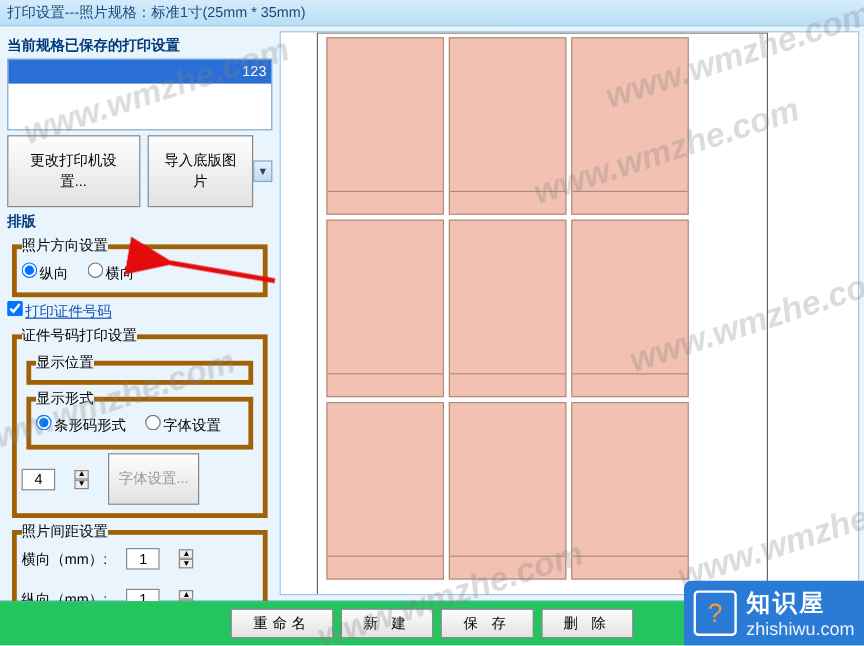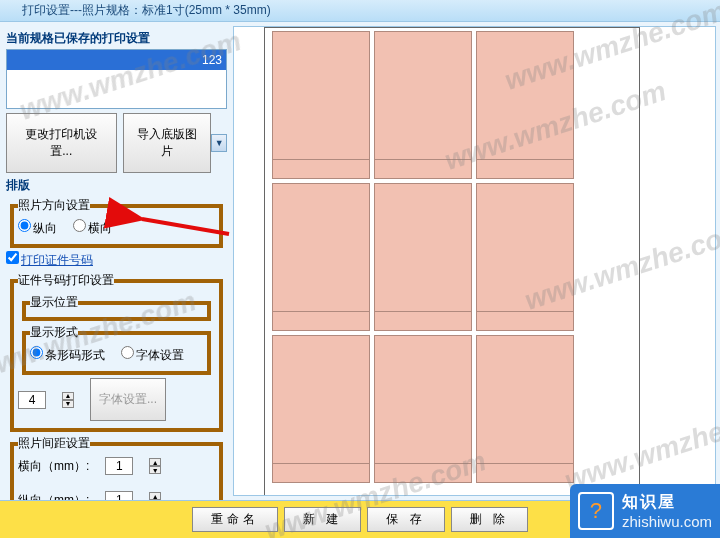--- a/index.html
+++ b/index.html
@@ -1,47 +1,47 @@
 <!DOCTYPE html>
 <html><head>
 <meta charset="utf-8">
 <style>
 * { box-sizing: border-box; margin: 0; padding: 0; font-family: "Microsoft YaHei", SimSun, sans-serif; font-size: 12px; }
 body { background: #eaf4fc; width: 720px; height: 538px; overflow: hidden; position: relative; }
-.titlebar { background: linear-gradient(#d6ecfb, #b9def7); height: 22px; padding: 2px 22px; color: #1a4a7a; border-bottom: 1px solid #9cc7e6; }
+.titlebar { background: linear-gradient(#d6ecfb, #b9def7); height: 22px; padding: 2px 6px; color: #1a4a7a; border-bottom: 1px solid #9cc7e6; }
 .main { display: flex; height: 478px; }
 .left { width: 233px; padding: 4px 6px; overflow-y: auto; }
 .right { flex: 1; background: #fff; border: 1px solid #9cc7e6; margin: 4px 4px 4px 0; position: relative; overflow: hidden; }
 .section-title { color: #003a7a; font-weight: bold; margin: 4px 0 2px; }
 .saved-list { background: #fff; border: 1px solid #7aa8cc; height: 60px; }
 .saved-item { background: #2a6fd6; color: #fff; padding: 3px 4px; text-align: right; }
 .btn { background: linear-gradient(#fdfdfd,#e2e2e2); border: 1px solid #888; padding: 12px 8px; cursor: pointer; }
 .btn-row { display: flex; gap: 6px; margin: 4px 0; }
 .dropdown { display: inline-flex; align-items: center; }
 .dropdown .arrow { background: linear-gradient(#e8f0fa,#c3d9ef); border: 1px solid #7aa8cc; width: 16px; height: 18px; display: flex; align-items: center; justify-content: center; color: #1a4a7a; font-size: 9px; }
 fieldset.sub { border: 4px solid #a16207; margin: 3px 4px; padding: 2px 4px 4px; }
 .row { display: flex; align-items: center; gap: 16px; margin: 3px 0; flex-wrap: wrap; }
 input[type=radio], input[type=checkbox] { margin-right: 2px; }
 .num-input { width: 28px; height: 18px; border: 1px solid #888; text-align: center; }
 .spinner { display: inline-flex; flex-direction: column; }
 .spinner span { width: 12px; height: 8px; border: 1px solid #888; font-size: 7px; display: flex; align-items: center; justify-content: center; background: #eee; line-height: 1; }
 .disabled { color: #999; }
 .a-link { color: #1550b5; text-decoration: underline; cursor: pointer; }
-.footer { display: flex; gap: 6px; justify-content: center; padding: 6px 0; border-top: 1px solid #9cc7e6; background: #fde047; }
+.footer { display: flex; gap: 6px; justify-content: center; padding: 6px 0; border-top: 1px solid #9cc7e6; background: #22c55e; }
 .footer .btn { padding: 3px 18px; letter-spacing: 4px; }
 .preview-grid { position: absolute; left: 38px; top: 4px; display: grid; grid-template-columns: repeat(3, 98px); grid-template-rows: repeat(3, 148px); gap: 4px; }
 .preview-cell { background: #f2c1b2; border: 1px solid #b08a7e; position: relative; }
 .preview-cell::after { content: ""; position: absolute; left: 0; right: 0; bottom: 18px; border-top: 1px solid #b08a7e; }
 .page-border { position: absolute; left: 30px; top: 0; width: 376px; height: 470px; border: 1px solid #666; }
 .wm { position: absolute; color: rgba(130,130,130,.28); font-size: 28px; font-style: italic; font-weight: bold; transform: rotate(-18deg); pointer-events: none; font-family: Arial, sans-serif; }
 .arrow-annot { position: absolute; left: 134px; top: 214px; pointer-events: none; }
 .arrow-annot svg { overflow: visible; }
 .logo-badge { position: absolute; right: 0; bottom: 0; width: 150px; height: 54px; background: #2a7bd6; color: #fff; display: flex; align-items: center; padding: 4px 8px; border-top-left-radius: 6px; gap: 8px; }
 .logo-badge .sq { width: 38px; height: 38px; border: 2px solid #fff; border-radius: 4px; display: flex; align-items: center; justify-content: center; font-size: 22px; color: #ff9a2a; background: #2a7bd6; }
-.logo-badge .txt .cn { font-size: 16px; font-weight: bold; letter-spacing: 2px; }
+.logo-badge .txt .cn { font-size: 20px; font-weight: bold; letter-spacing: 2px; }
 .logo-badge .txt .en { font-size: 15px; opacity: .9; }
 </style>
 </head>
 <body>
 
 <div class="titlebar">打印设置---照片规格：标准1寸(25mm * 35mm)</div>
 
 <div class="main">
   <div class="left">
 

